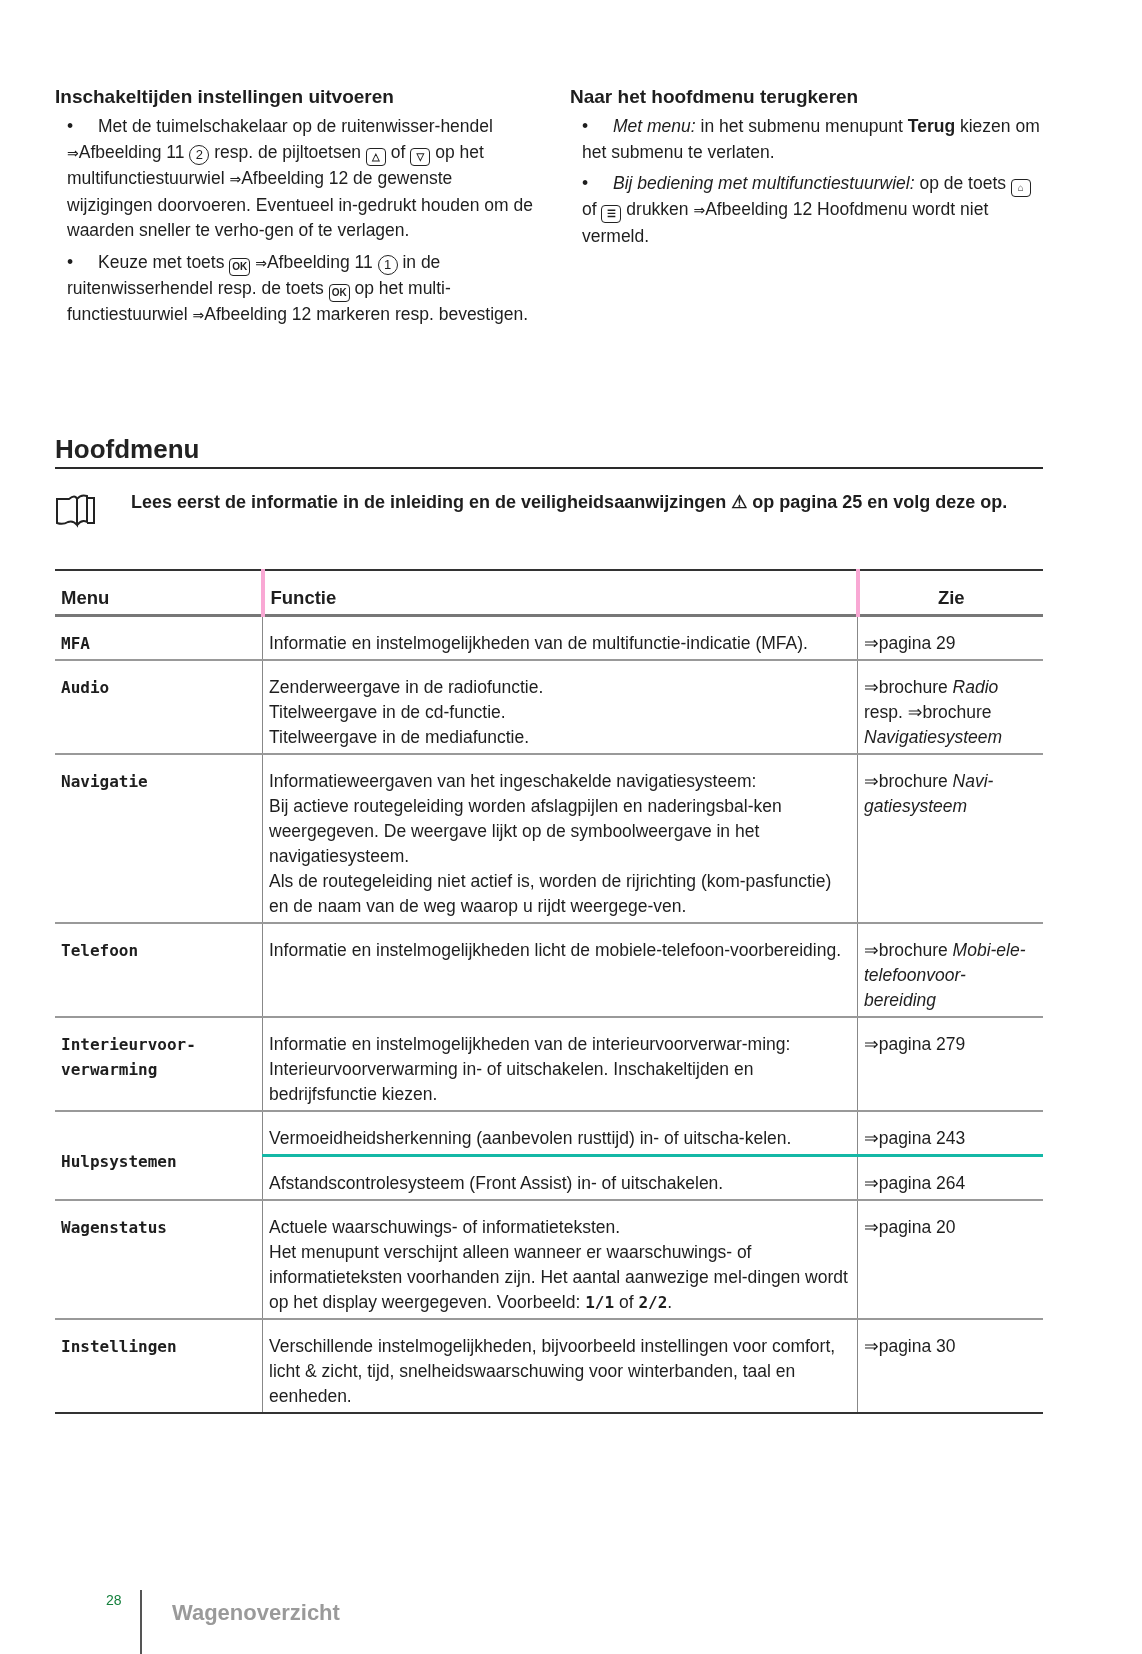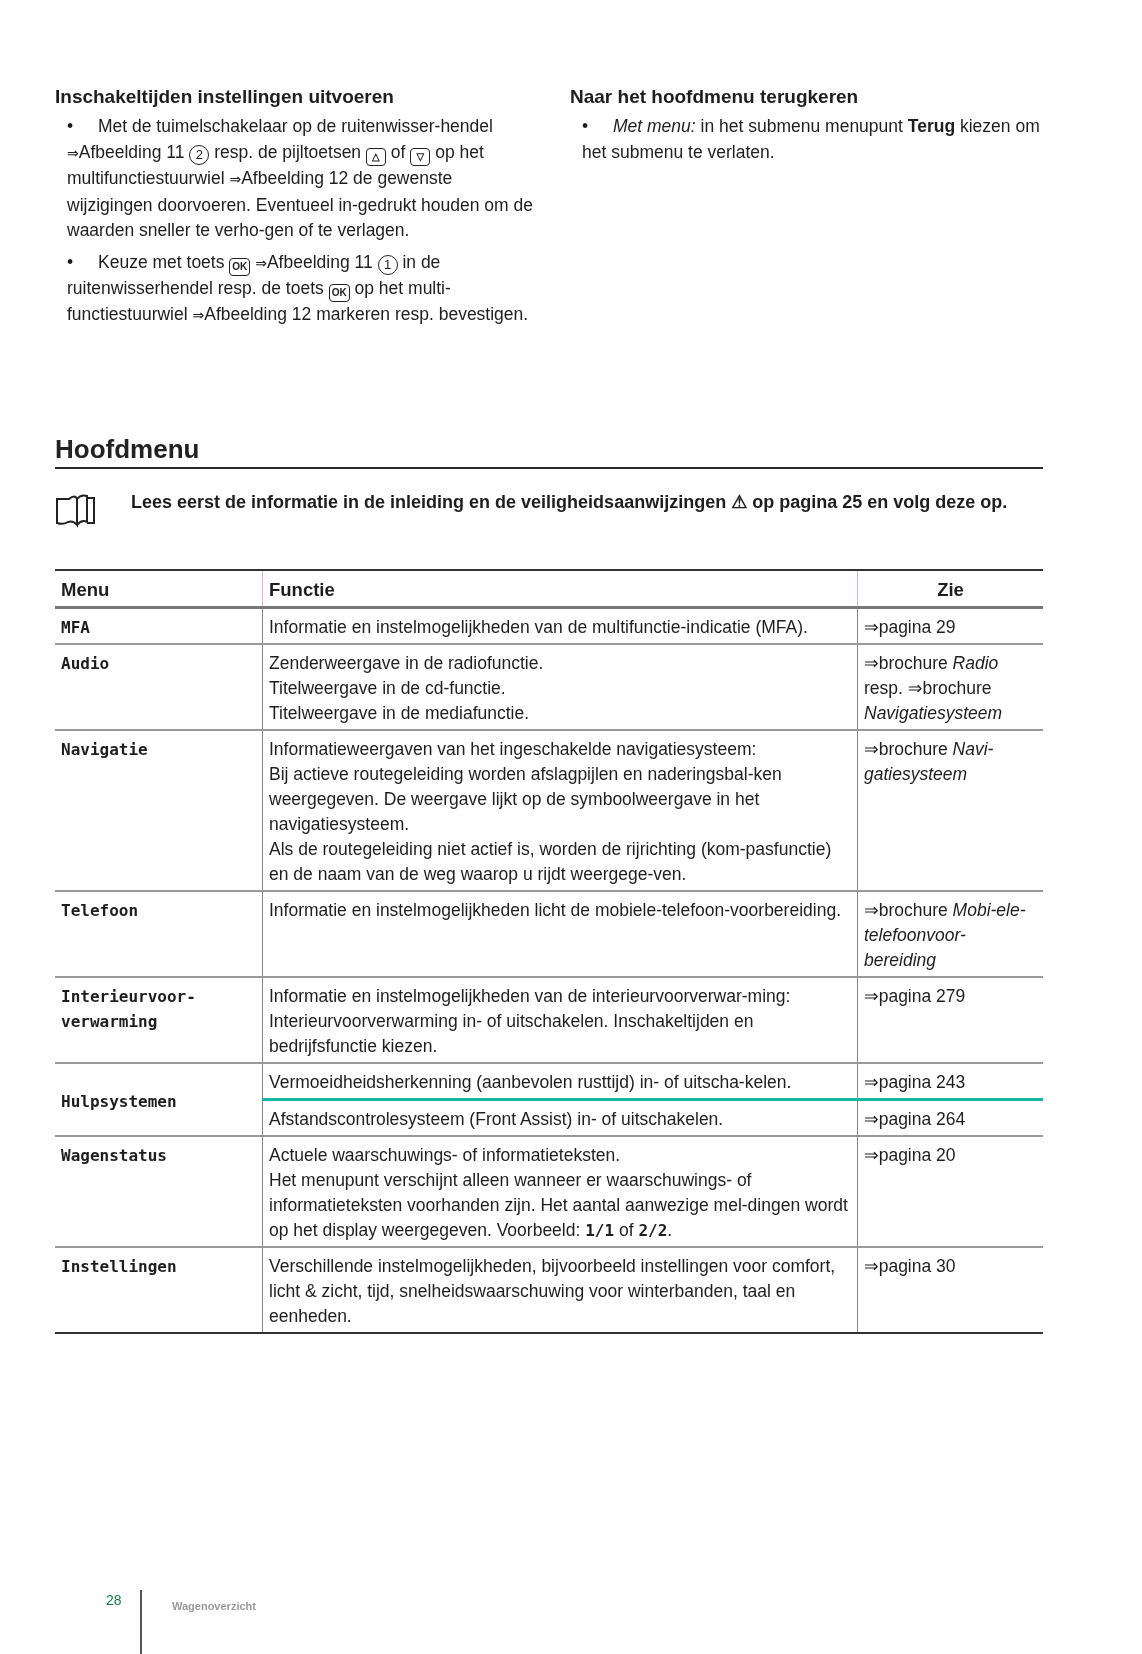--- a/index.html
+++ b/index.html
@@ -14,48 +14,49 @@
          height:16px; min-width:14px; padding:0 2px; text-align:center; vertical-align:-2px; font-weight:bold; }
   .circ { display:inline-block; border:1.5px solid #222; border-radius:50%; width:18px; height:18px;
           font-size:13px; line-height:18px; text-align:center; vertical-align:-1px; }
   .arrow { font-size:14px; }
   .h2 { position:absolute; left:55px; top:434px; font-size:26px; font-weight:bold; color:#222; }
   .h2rule { position:absolute; left:55px; top:467px; width:988px; height:2px; background:#2a2a2a; }
   .note { position:absolute; left:55px; top:490px; width:990px; }
   .note .txt { position:absolute; left:76px; top:0; font-size:18px; font-weight:bold; line-height:25px; width:920px; }
   table { position:absolute; left:55px; top:569px; width:988px; border-collapse:collapse;
           font-size:17.5px; line-height:25px; }
-  th, td { vertical-align:top; padding:6px 6px 3px 6px; text-align:left; }
+  th, td { vertical-align:top; padding:14px 6px 3px 6px; text-align:left; }
   thead th { font-weight:bold; font-size:18.5px; border-top:2px solid #333; border-bottom:3px solid #777; height:26px; }
   thead th.zie { text-align:center; }
   td.menu { font-family:"DejaVu Sans Mono", monospace; font-weight:bold; font-size:16px; width:195px;margin-top:20px; }
   td.func { border-left:1px solid #888; width:582px; }
   td.zie { border-left:1px solid #888; }
-  th.func, th.zie { border-left:1px solid #f9a8d4; }
+  th.func, th.zie { border-left:4px solid #f9a8d4; }
   tbody tr.row td { border-bottom:2px solid #999; }
   tbody tr.last td { border-bottom:2px solid #333; }
   tr.sub td.func, tr.sub td.zie { border-bottom:3px solid #14b8a6; }
   .it { font-style:italic; }
   .mono { font-family:"DejaVu Sans Mono", monospace; font-weight:bold; font-size:16px; }
   .footer-num { position:absolute; left:106px; top:1592px; font-size:14px; color:#15803d;text-align:right; }
   .footer-sep { position:absolute; left:140px; top:1590px; width:2px; height:64px; background:#555; }
-  .footer-txt { position:absolute; left:172px; top:1600px; font-size:11px; font-weight:bold; color:#9a9a9a; }
+  .footer-txt { position:absolute; left:172px; top:1600px; font-size:22px; font-weight:bold; color:#9a9a9a; }
 </style>
 </head>
 <body>
 
 <div class="col" style="left:55px;">
   <h3>Inschakeltijden instellingen uitvoeren</h3>
   <p><span class="bullet">•</span><span>Met de tuimelschakelaar op de ruitenwisser-hendel </span><span class="arrow">⇒</span><span>Afbeelding 11 </span><span class="circ">2</span><span> resp. de pijltoetsen </span><span class="key">△</span><span> of </span><span class="key">▽</span><span> op het multifunctiestuurwiel </span><span class="arrow">⇒</span><span>Afbeelding 12</span><span> de gewenste wijzigingen doorvoeren. Eventueel in-gedrukt houden om de waarden sneller te verho-gen of te verlagen.</span></p>
   <p><span class="bullet">•</span><span>Keuze met toets </span><span class="key">OK</span> <span class="arrow">⇒</span><span>Afbeelding 11 </span><span class="circ">1</span><span> in de ruitenwisserhendel resp. de toets </span><span class="key">OK</span><span> op het multi-functiestuurwiel </span><span class="arrow">⇒</span><span>Afbeelding 12</span><span> markeren resp. bevestigen.</span></p>
 </div>
 
 <div class="col" style="left:570px;">
   <h3>Naar het hoofdmenu terugkeren</h3>
   <p><span class="bullet">•</span><span class="it">Met menu:</span><span> in het submenu menupunt </span><b>Terug</b><span> kiezen om het submenu te verlaten.</span></p>
+  <p><span class="bullet">•</span><span class="it">Bij bediening met multifunctiestuurwiel:</span><span> op de toets </span><span class="key">⌂</span><span> of </span><span class="key">☰</span><span> drukken </span><span class="arrow">⇒</span><span>Afbeelding 12 Hoofdmenu wordt niet vermeld.</span></p>
 </div>
 
 <div class="h2">Hoofdmenu</div>
 <div class="h2rule"></div>
 
 <div class="note">
   <span class="abs" style="left:0;top:4px;">
     <svg width="42" height="34" viewBox="0 0 42 34">
         <path d="M2 5 H14 Q20 0 22 5 L22 31 Q18 26 13 28 Q8 31 2 29 Z M22 5 Q26 0 32 2 L32 28 Q27 25 22 31 M32 4 H39 V29 H32" fill="none" stroke="#222" stroke-width="2"></path>
       </svg>

